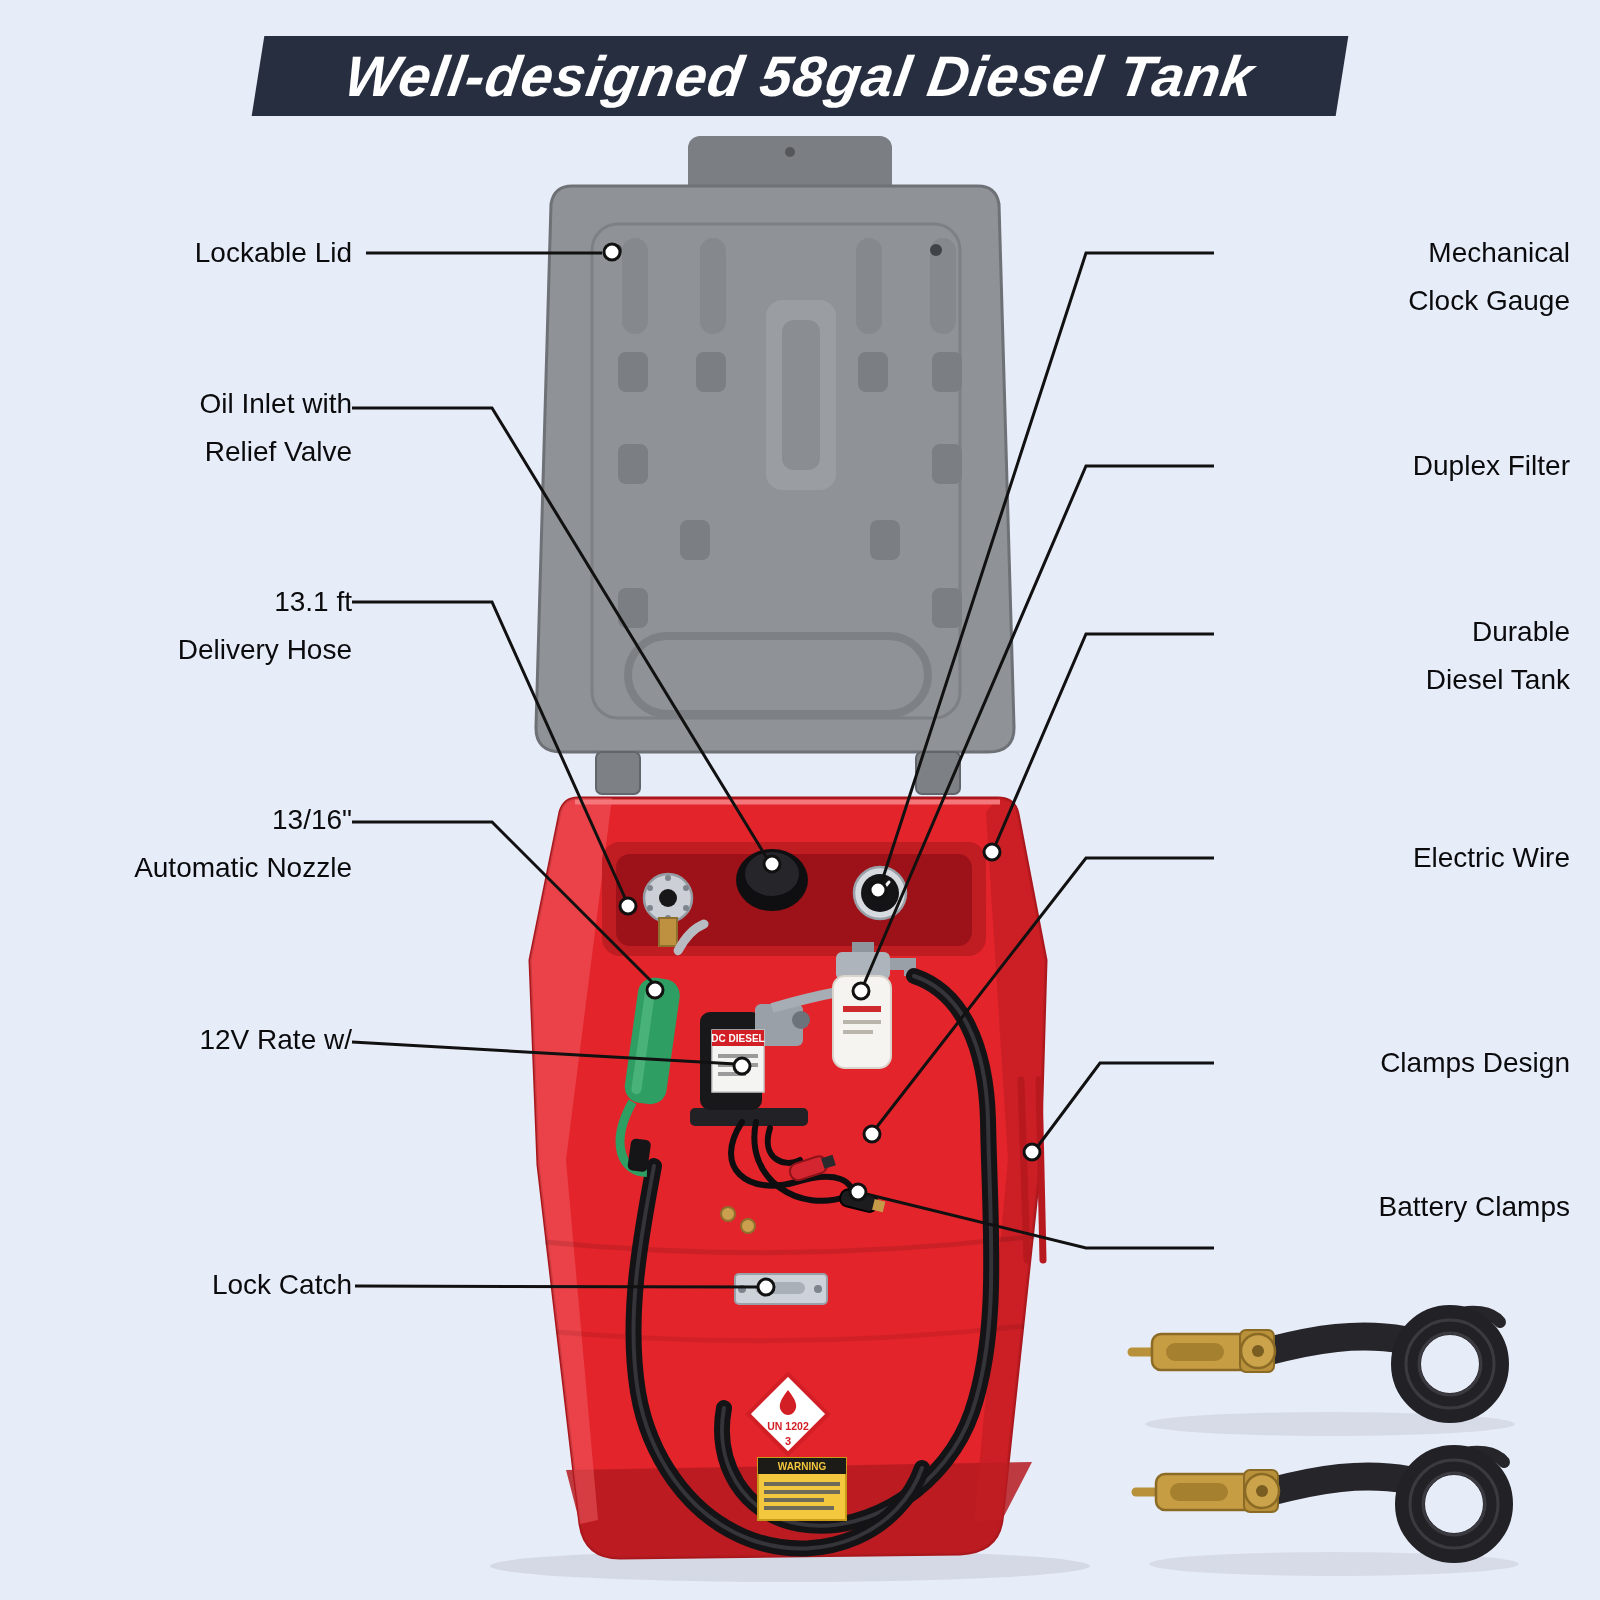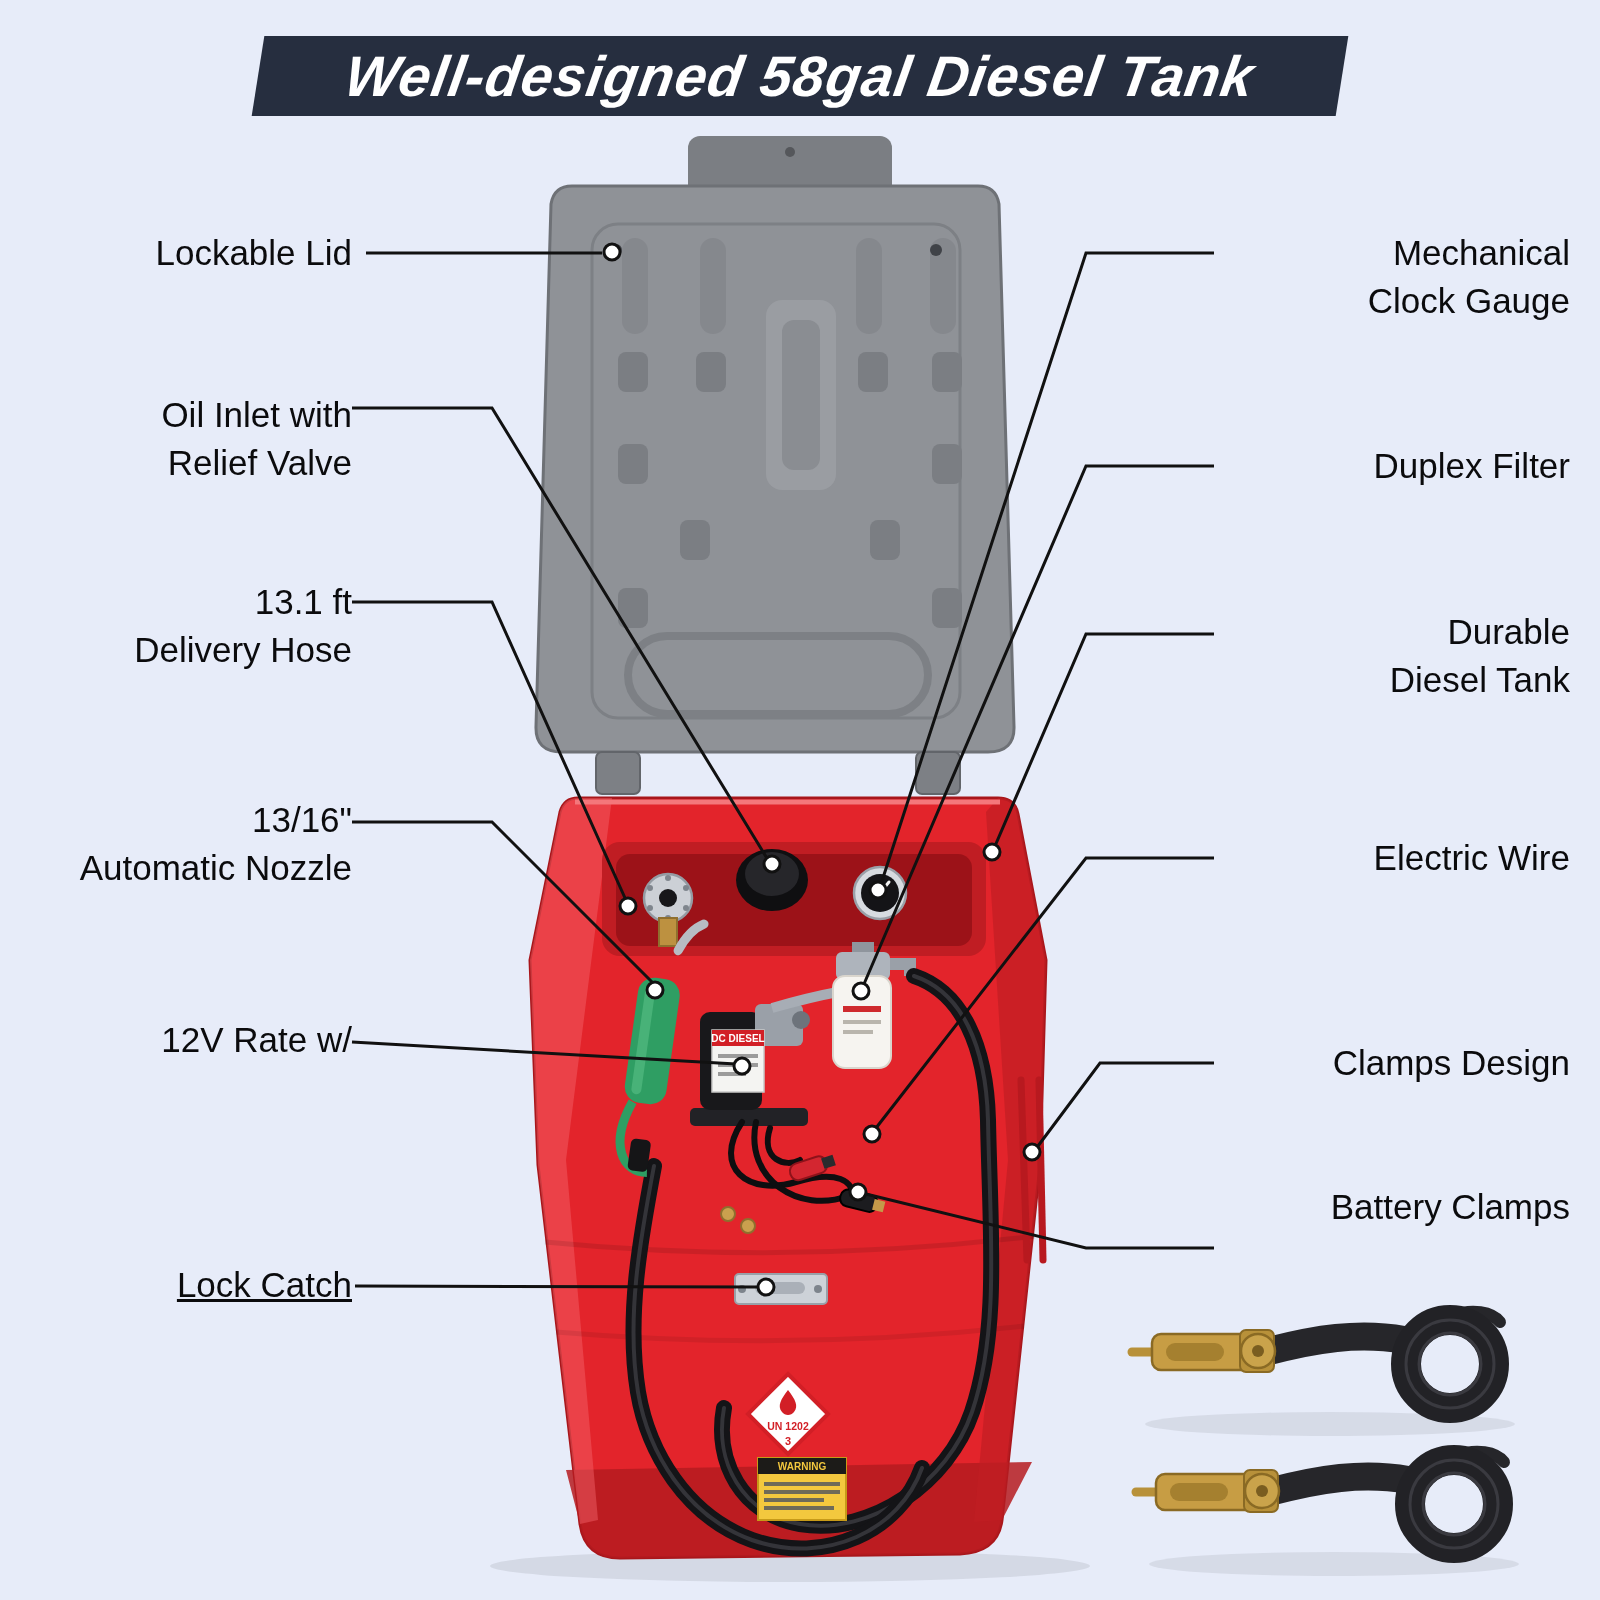--- a/index.html
+++ b/index.html
@@ -31,31 +31,31 @@
   .f-lid{fill:var(--lid-gray,#8f9297);}
   .f-lid-dark{fill:var(--lid-gray-dark,#7b7e83);}
   .s-line{stroke:var(--line-black,#111111);stroke-width:3;fill:none;}
   .dot{fill:var(--dot-fill,#ffffff);stroke:var(--line-black,#111111);stroke-width:3;}
   .hose{stroke:var(--hose-black,#141417);stroke-width:16;fill:none;stroke-linecap:round;}
   .hose-hl{stroke:#45454b;stroke-width:4;fill:none;stroke-linecap:round;opacity:.65;}
   .wire{stroke:#0e0e10;stroke-width:6;fill:none;stroke-linecap:round;}
   
   .callout{
     position:absolute;z-index:2;
-    color:#0b0b0d;font-size:35px;line-height:48px;
+    color:#0b0b0d;font-size:28px;line-height:48px;
   }
   .callout span{display:block;white-space:nowrap;}
   .callout.left{left:30px;width:322px;text-align:right;}
   .callout.right{left:1220px;width:350px;text-align:right;}
   #lbl-lockable-lid{top:229px;}
-  #lbl-oil-inlet{top:391px;}
+  #lbl-oil-inlet{top:380px;}
   #lbl-delivery-hose{top:578px;}
   #lbl-automatic-nozzle{top:796px;}
   #lbl-pump{top:1016px;}
-  #lbl-lock-catch{top:1261px;text-decoration:underline;}
+  #lbl-lock-catch{top:1261px;}
   #lbl-clock-gauge{top:229px;}
   #lbl-duplex-filter{top:442px;}
   #lbl-diesel-tank{top:608px;}
   #lbl-electric-wire{top:834px;}
   #lbl-grooves{top:1039px;}
   #lbl-battery-clamps{top:1183px;}
 </style>
 </head>
 <body>
 

